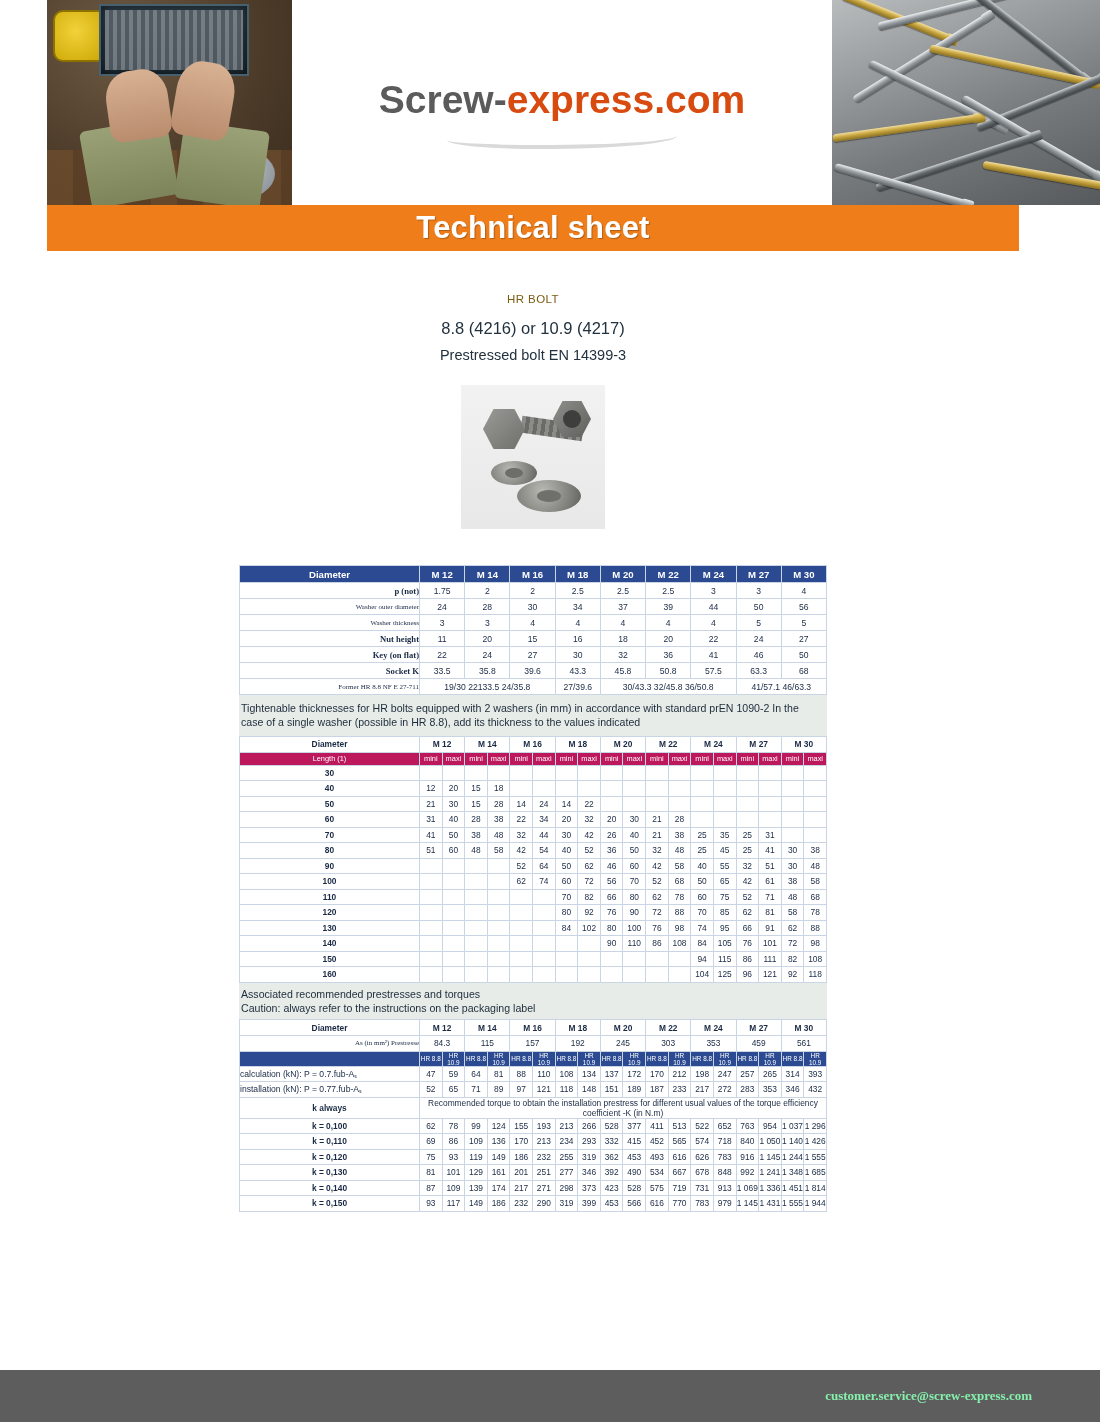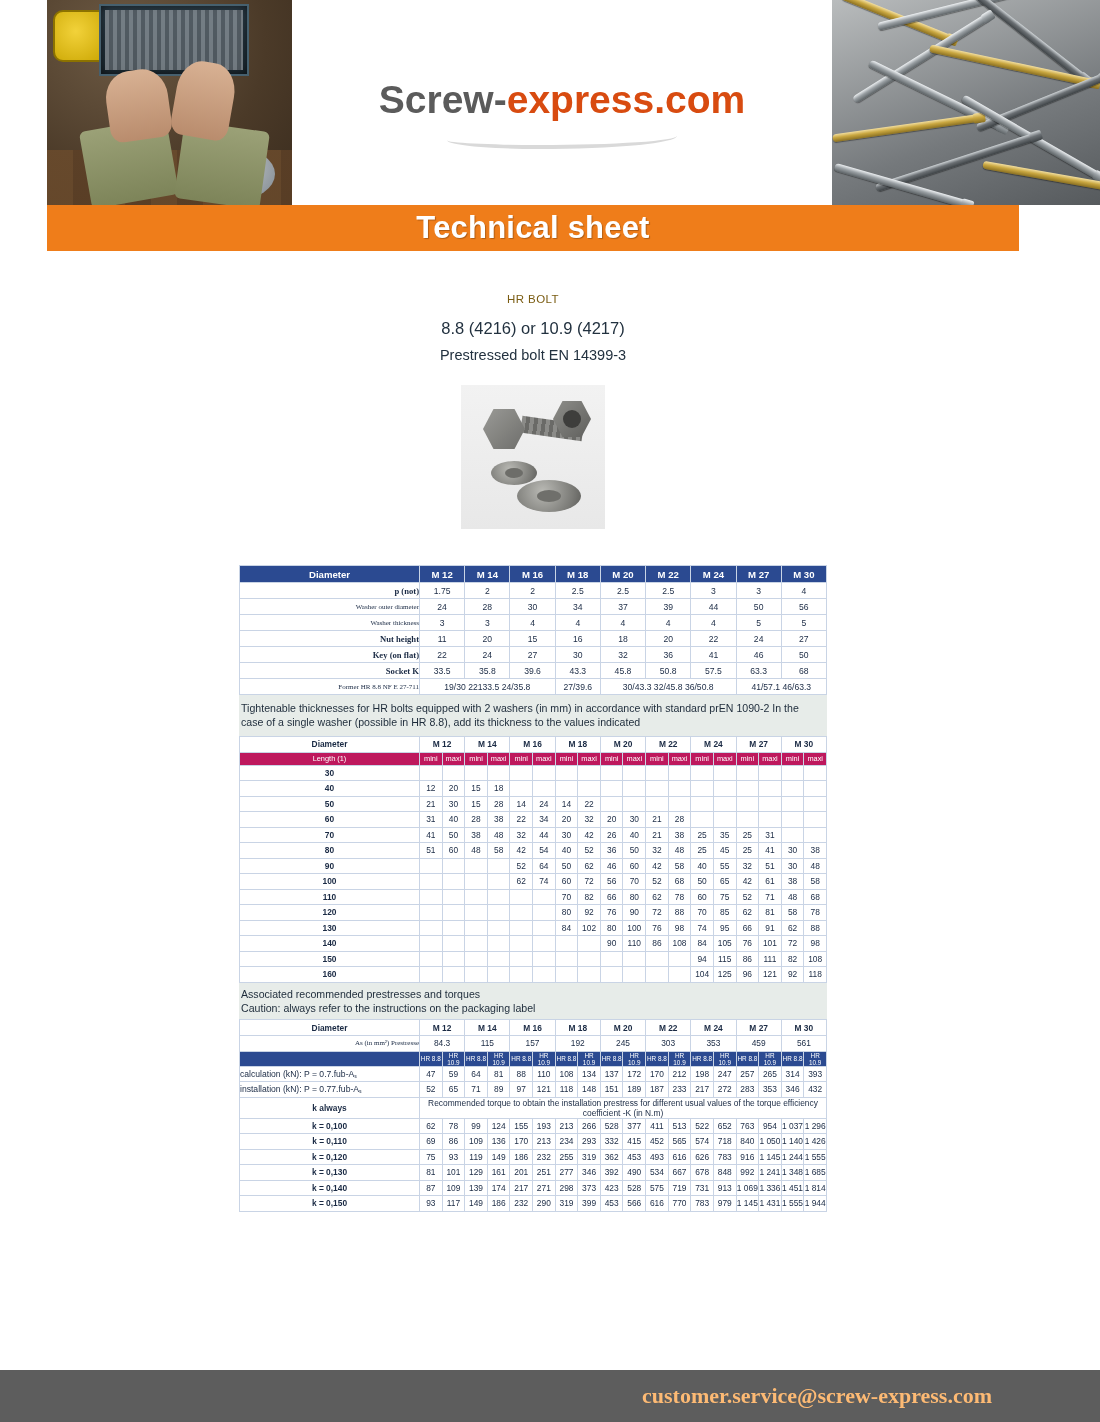--- a/index.html
+++ b/index.html
@@ -177,21 +177,21 @@
   .assoc {
     background:#e7ece9; color:#1d2b3a; font-size:10.6px; line-height:1.35;
     padding:4px 2px;
   }
   
   .footer {
     position:absolute; left:0; bottom:0; width:1100px; height:52px;
     background:#5d5d5d; display:flex; align-items:center; justify-content:flex-end;
   }
   .footer-txt {
-    color:#fdba74; font-size:22px; font-weight:bold; margin-right:108px;
+    color:#86efac; font-size:13px; font-weight:bold; margin-right:68px;
     font-family:"Liberation Serif", serif;
   }
   .footer-strip {
     position:absolute; left:0; bottom:52px; width:1100px; height:8px; background:#ffffff;
   }
 </style>
 </head>
 <body>
 
 <div class="page">

